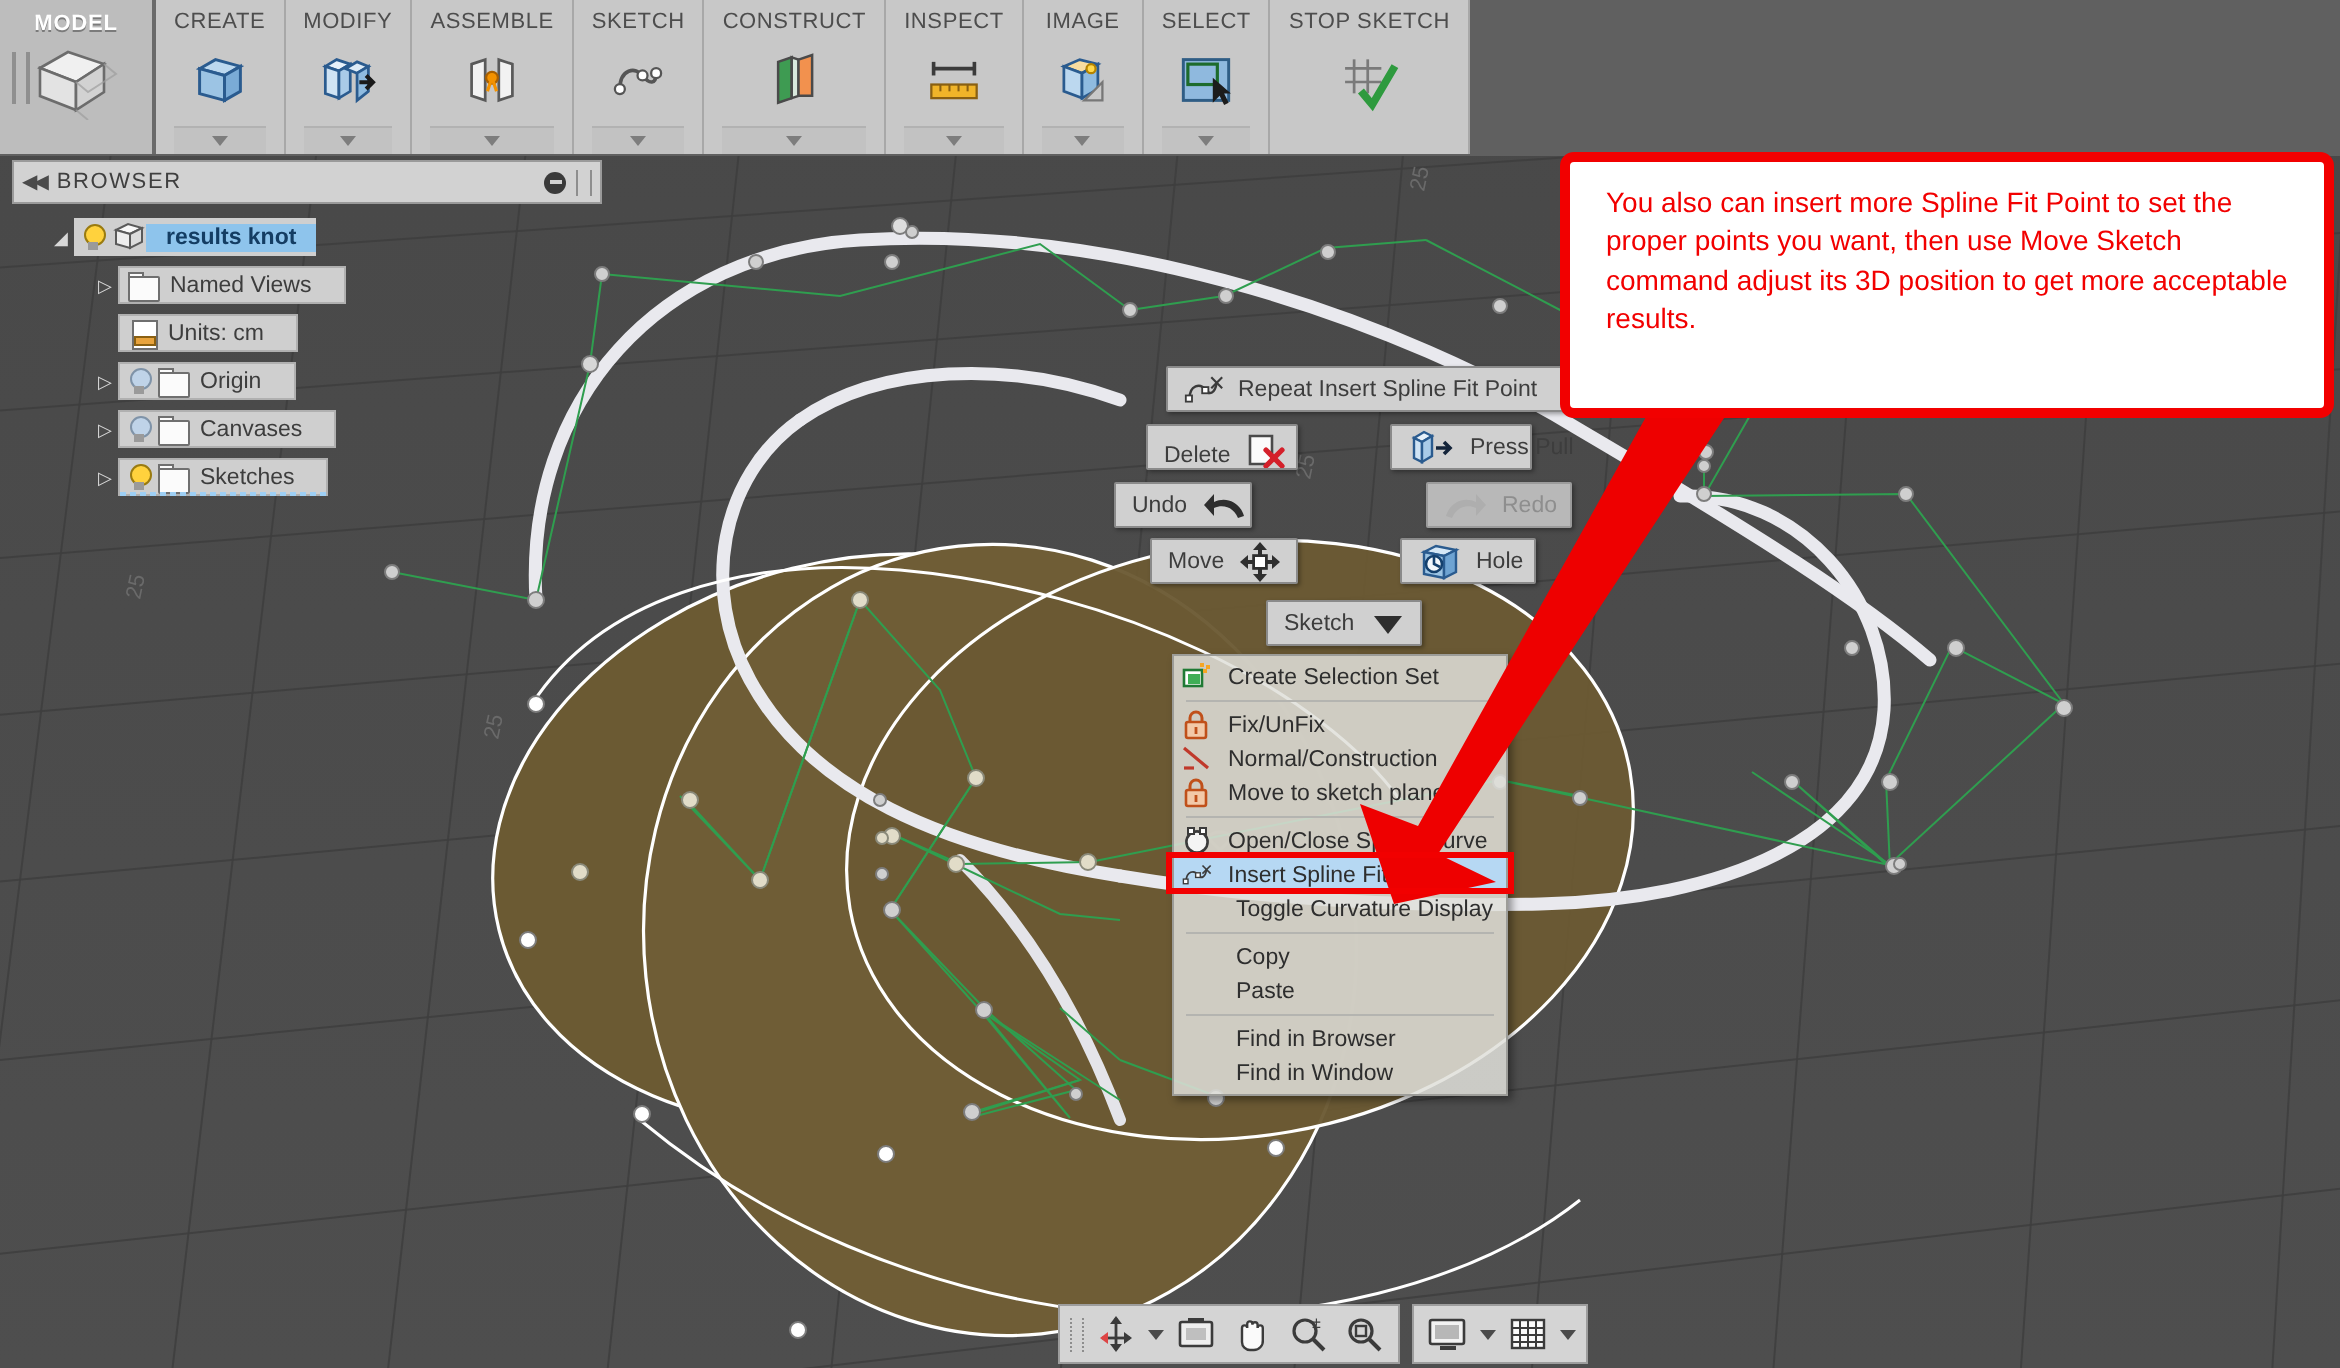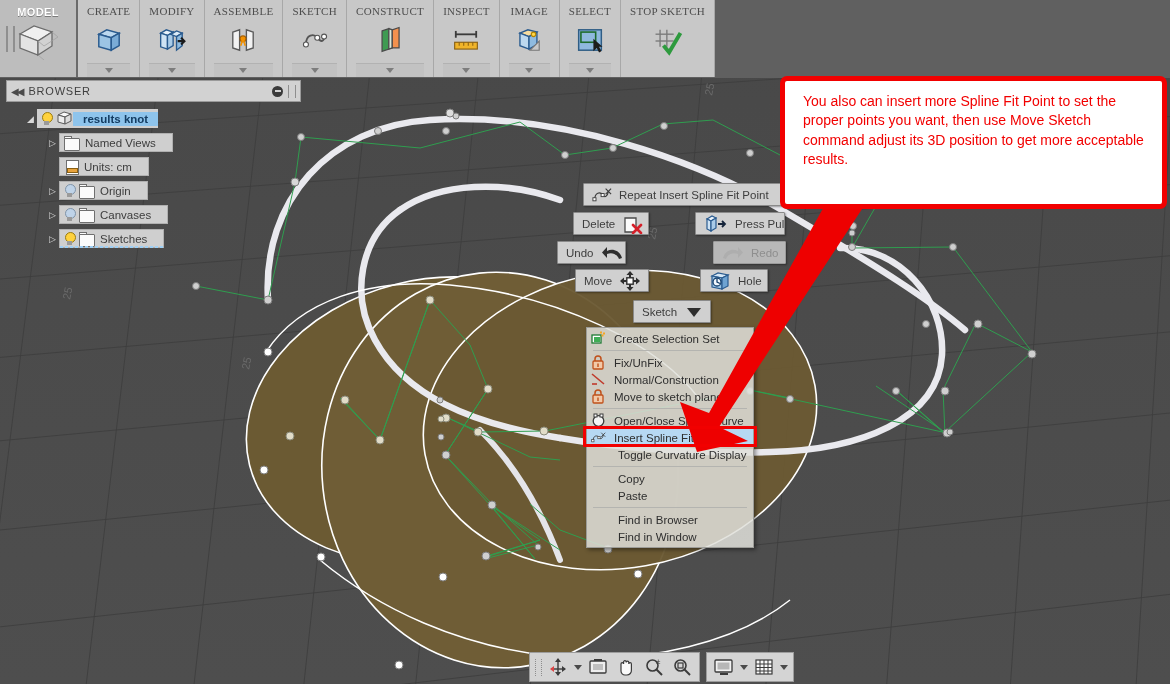--- a/index.html
+++ b/index.html
@@ -19,21 +19,21 @@
   #ribbon{position:absolute;left:0;top:0;width:1170px;height:78px;
     background:#606060;text-align:center;}
   .ribbon-inner{position:absolute;left:0;top:0;height:77px;display:flex;align-items:stretch;}
   .model-btn{width:78px;height:77px;background:#bdbdbd;border-right:2px solid #6a6a6a;
     box-sizing:border-box;display:flex;flex-direction:column;align-items:center;
     justify-content:flex-start;padding-top:6px;position:relative;}
   .model-btn .mlabel{font-size:11px;color:#ffffff;letter-spacing:.4px;font-weight:bold;
     text-shadow:0 1px 0 #7b7b7b;}
   .model-grip{position:absolute;left:6px;top:26px;width:5px;height:26px;
     border-left:2px solid #8f8f8f;border-right:2px solid #8f8f8f;}
-  .tabs{display:flex;align-items:stretch;background:#c8c8c8;font-family:Liberation Serif, serif;}
+  .tabs{display:flex;align-items:stretch;background:#c8c8c8;}
   .tab{min-width:60px;background:#c8c8c8;border-right:1px solid #a8a8a8;
     display:flex;flex-direction:column;align-items:center;box-sizing:border-box;
     padding:5px 9px 0 9px;position:relative;height:77px;}
   .tab .tlabel{font-size:11px;color:#4d4d4d;letter-spacing:.3px;white-space:nowrap;}
   .tab .ticon{flex:1;display:flex;align-items:center;justify-content:center;}
   .tab .tarrow{height:13px;width:100%;display:flex;align-items:center;justify-content:center;
     background:#c2c2c2;border-top:1px solid #b2b2b2;}
   .tab .tarrow i{display:block;width:0;height:0;border-left:4px solid transparent;
     border-right:4px solid transparent;border-top:5px solid #7d7d7d;font-style:normal;}
   .tab.noarrow .tarrow{background:transparent;border-top:none;}
@@ -563,33 +563,33 @@
           <svg width="20" height="20" viewBox="0 0 22 18">
      <path d="M3,14 C3,6 9,5 12,9 C14,12 17,11 18,5" fill="none" stroke="#3b3b3b" stroke-width="1.3"></path>
      <rect x="1" y="12" width="3.4" height="3.4" fill="#fff" stroke="#3b3b3b" stroke-width="1"></rect>
      <rect x="10" y="7.4" width="3.4" height="3.4" fill="#fff" stroke="#3b3b3b" stroke-width="1"></rect>
      <line x1="15" y1="8" x2="21" y2="2" stroke="#3b3b3b" stroke-width="1.2"></line>
      <line x1="21" y1="8" x2="15" y2="2" stroke="#3b3b3b" stroke-width="1.2"></line>
           </svg>
         </span>
         <span class="mlab">Repeat Insert Spline Fit Point</span>
       </div>
-      <div class="mm" style="left: 573px; top: 212px; width: 76px; justify-content: space-between;">
+      <div class="mm" style="left: 573px; top: 212px; width: 76px; justify-content: space-between; align-items: flex-end;">
         <span class="mlab">Delete</span>
         <span style="display: inline-flex; align-items: center; justify-content: center;">
           <svg width="22" height="20" viewBox="0 0 22 20">
      <path d="M3,4 h11 v11 a3,3 0 0 1 -3,3 h-8 Z" fill="#fbfbfb" stroke="#4a4a4a" stroke-width="1.3"></path>
      <g stroke="#d4202a" stroke-width="2.6" stroke-linecap="round">
      <line x1="11" y1="11" x2="19" y2="19"></line>
               <line x1="19" y1="11" x2="11" y2="19"></line>
             </g>
           </svg>
         </span>
       </div>
-      <div class="mm" style="left: 695px; top: 212px; width: 90px; justify-content: flex-start;">
+      <div class="mm" style="left: 695px; top: 212px; width: 71px; justify-content: flex-start;">
         <span style="display: inline-flex; align-items: center; justify-content: center;">
           <svg width="24" height="20" viewBox="0 0 24 20">
             <g stroke="#2a5b8f" stroke-width="1.2">
      <polygon points="3,5 8,2 12,4 7,7" fill="#e7f1fa"></polygon>
               <polygon points="3,5 7,7 7,17 3,15" fill="#cfe3f4"></polygon>
      <polygon points="7,7 12,4 12,14 7,17" fill="#a9cbe8"></polygon>
             </g>
      <path d="M14,10 h7 M18,7 l3,3 l-3,3" stroke="#14243a" stroke-width="1.8" fill="none"></path>
           </svg>
         </span>

